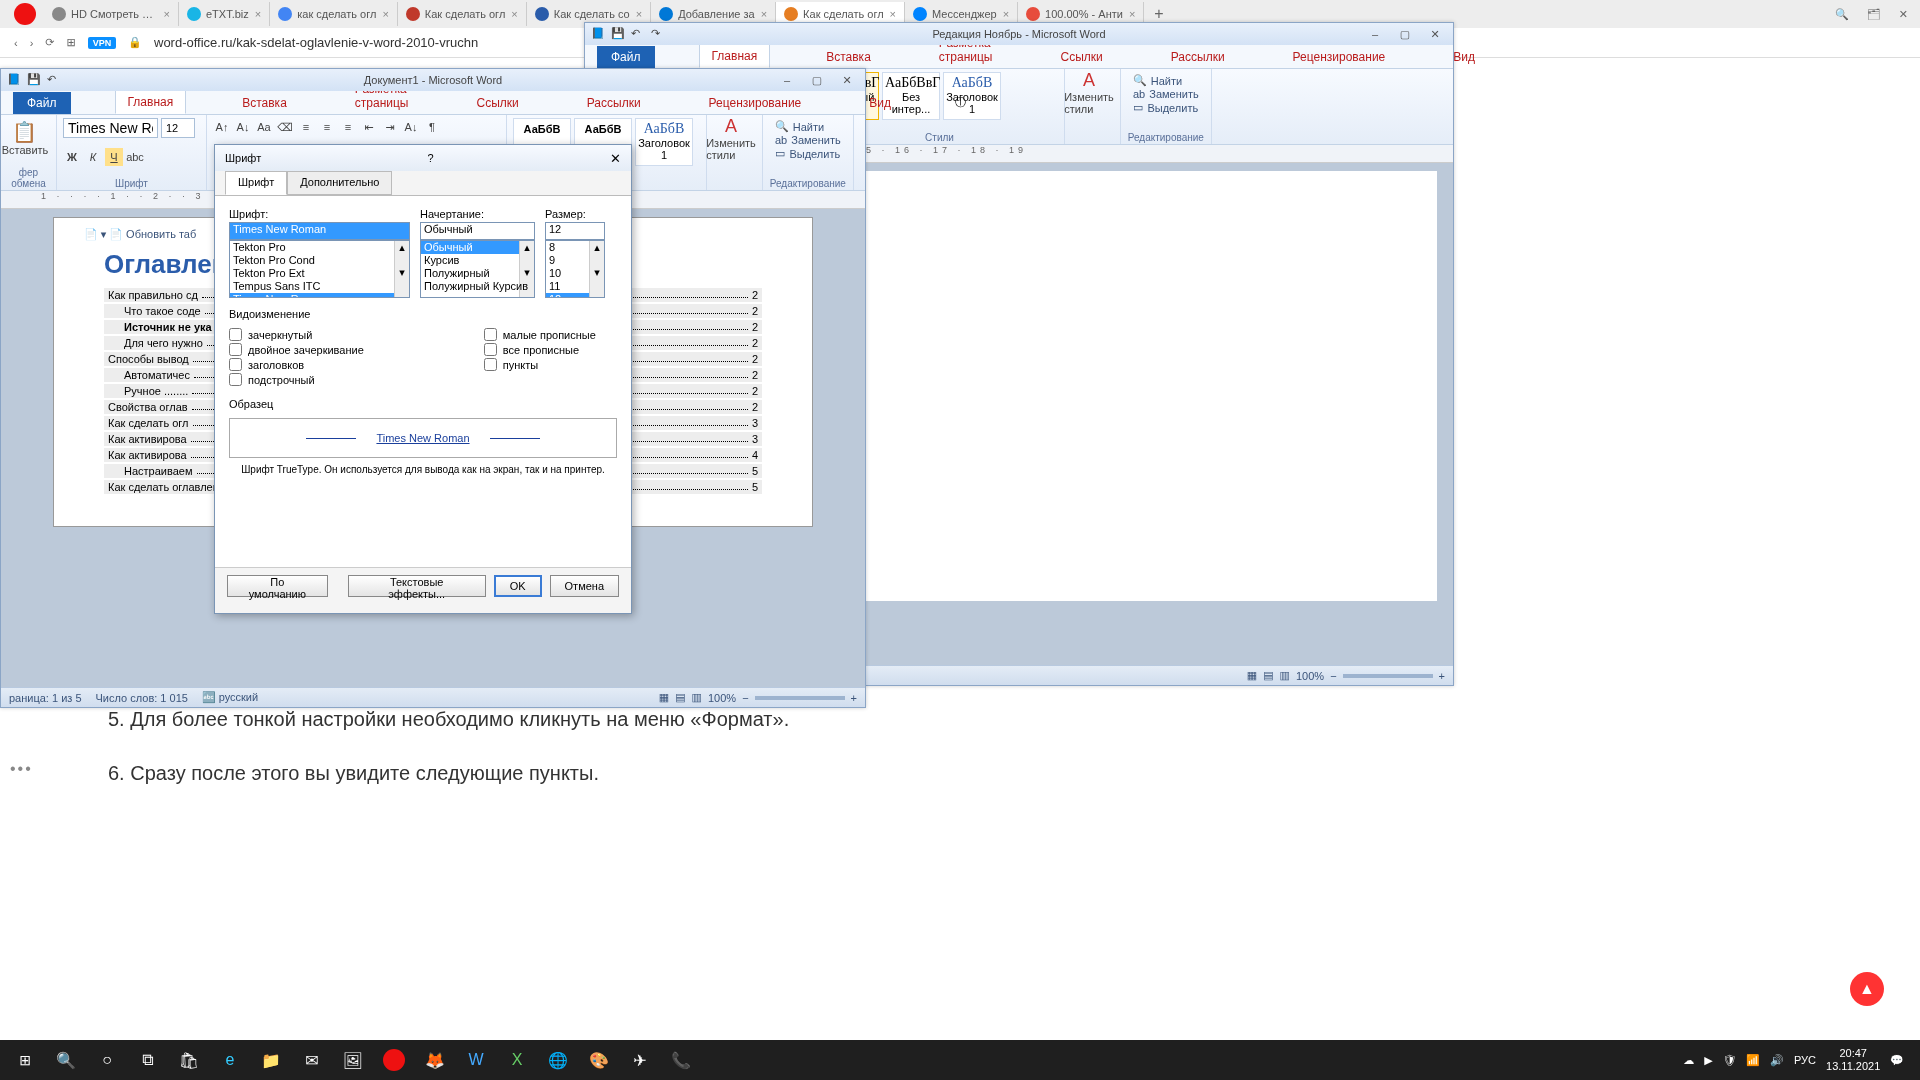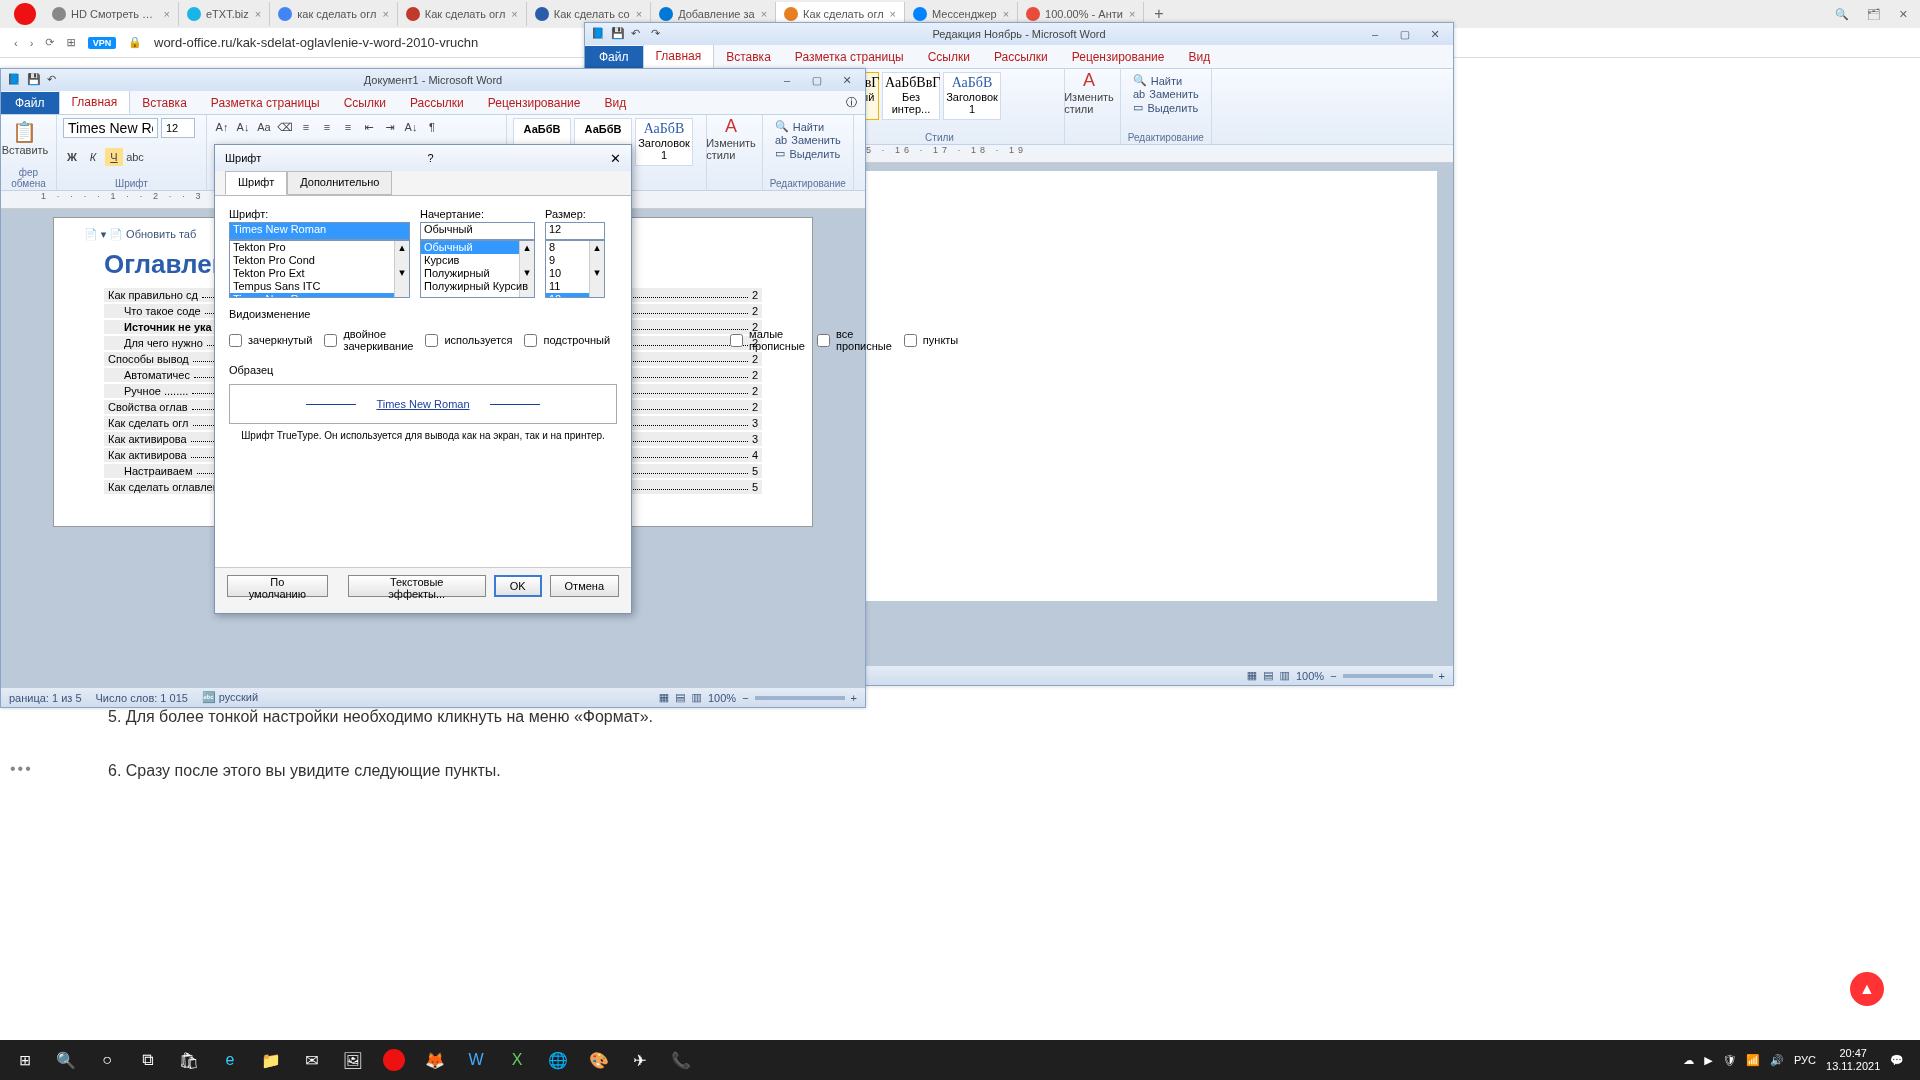--- a/index.html
+++ b/index.html
@@ -19,21 +19,21 @@
 
 
 .word-win{position:absolute;background:#fff;border:1px solid #8ba5c6;box-shadow:0 0 4px rgba(0,0,0,.2);}
 .word1{left:0;top:68px;width:866px;height:640px;}
 .word2{left:584px;top:22px;width:870px;height:664px;}
 .w-titlebar{height:22px;background:linear-gradient(#e8f0fb,#d3e2f5);display:flex;align-items:center;justify-content:center;position:relative;font-size:12px;color:#444;}
 .w-qat{position:absolute;left:6px;display:flex;gap:6px;}
 .w-qat span{width:14px;height:14px;}
 .w-winbtns{position:absolute;right:4px;display:flex;gap:2px;}
 .w-winbtns span{width:28px;height:18px;text-align:center;line-height:18px;color:#555;}
-.w-ribbon-tabs{height:24px;background:#f4f8fd;border-bottom:1px solid #c3d3e6;display:flex;align-items:end;padding-left:0;}
+.w-ribbon-tabs{height:24px;background:#f4f8fd;border-bottom:1px solid #c3d3e6;display:flex;align-items:end;padding-left:12px;gap:44px;}
 .file-tab{background:#1e62b4;color:#fff;padding:4px 14px;font-size:12px;}
 .rtab{padding:4px 12px;font-size:12px;color:#b91c1c;}
 .rtab.active{background:#fff;border:1px solid #c3d3e6;border-bottom:1px solid #fff;}
 .w-ribbon{height:76px;background:linear-gradient(#f7faff,#e5edf8);border-bottom:1px solid #c3d3e6;display:flex;}
 .rgroup{border-right:1px solid #cfdcee;padding:3px 6px 1px;display:flex;flex-direction:column;justify-content:space-between;}
 .rgroup-label{font-size:10px;color:#5a7099;text-align:center;padding-top:2px;}
 .rbtns{display:flex;gap:3px;flex-wrap:wrap;align-items:center;}
 .rbtn{width:18px;height:18px;border:1px solid transparent;display:flex;align-items:center;justify-content:center;font-size:11px;color:#444;}
 .rbtn.big{width:36px;height:40px;flex-direction:column;font-size:9px;}
 .font-sel{width:95px;height:20px;border:1px solid #a9bfd8;background:#fff;padding:0 4px;font-size:14px;}
@@ -69,33 +69,33 @@
 .ftext.sel{background:#3399ff;color:#fff;}
 .flist{height:58px;border:1px solid #7a95b5;background:#fff;overflow:hidden;font-size:11px;position:relative;}
 .flist .scroll{width:15px;float:right;height:100%;background:#eee;border-left:1px solid #ccc;text-align:center;}
 .flist-item{padding:0 3px;line-height:13px;white-space:nowrap;}
 .flist-item.hl{background:#3399ff;color:#fff;}
 .fcombo{height:20px;border:1px solid #7a95b5;background:#fff;display:flex;align-items:center;padding:0 3px;font-size:11px;position:relative;}
 .fcombo::after{content:"▾";position:absolute;right:2px;width:14px;text-align:center;background:#e8e8e8;border-left:1px solid #bbb;height:100%;line-height:18px;}
 .color-combo{width:110px;}
 .color-sw{width:85px;height:14px;background:#0000cc;}
 .chkrow{display:flex;gap:120px;margin-top:8px;}
-.chkcol{display:flex;flex-direction:row;gap:12px;}
+.chkcol{display:flex;flex-direction:column;gap:2px;}
 .chk{display:flex;align-items:center;gap:6px;font-size:11px;}
 .chk input{width:13px;height:13px;}
 .sample-box{border:1px solid #aaa;height:40px;margin-top:8px;display:flex;align-items:center;justify-content:center;font-family:"Times New Roman";font-size:16px;color:#1a3f9c;text-decoration:underline;}
 .sample-line{width:50px;border-bottom:1px solid #1a3f9c;margin:0 20px;}
 .dlg-note{font-size:10px;text-align:center;margin-top:6px;}
 .dlg-btns{height:36px;background:#f4f4f4;display:flex;align-items:center;justify-content:flex-end;gap:8px;padding:0 12px;border-top:1px solid #ccc;}
 .dlg-btn{height:22px;padding:0 14px;border:1px solid #888;background:linear-gradient(#fff,#e4e4e4);font-size:11px;}
 .dlg-btn.primary{border:2px solid #3a7bd5;}
 .dlg-btns .left{margin-right:auto;display:flex;gap:20px;}
 
 
-.web-text{position:absolute;left:108px;top:708px;font-size:16px;color:#333;}
+.web-text{position:absolute;left:108px;top:708px;font-size:20px;color:#333;}
 .side-dots{position:absolute;left:10px;top:760px;color:#888;font-size:16px;letter-spacing:2px;}
 .scroll-top-fab{position:absolute;right:36px;bottom:74px;width:34px;height:34px;border-radius:50%;background:#f33;color:#fff;display:flex;align-items:center;justify-content:center;font-size:16px;}
 
 
 .page2{background:#fff;margin:8px 16px;padding:12px 20px;font-family:"Times New Roman";font-size:15px;height:430px;}
 .page2 b{font-weight:700;}
 .page2 .wimg{width:200px;border:1px solid #ccc;margin:8px 0;display:inline-block;background:#f5f5f5;height:240px;}
 
 
 .taskbar{position:absolute;left:0;bottom:0;width:100%;height:40px;background:#1f1f1f;display:flex;align-items:center;padding:0 6px;gap:3px;}
@@ -545,21 +545,21 @@
         <label class="chk">
             <input type="checkbox" style="">
             <span>зачеркнутый</span>
           </label>
         <label class="chk">
             <input type="checkbox" style="">
             <span>двойное зачеркивание</span>
           </label>
         <label class="chk">
             <input type="checkbox" style="">
-            <span>используется</span>
+            <span>заголовков</span>
           </label>
         <label class="chk">
             <input type="checkbox" style="">
             <span>подстрочный</span>
           </label>
       </div>
       <div class="chkcol">
         <label class="chk">
             <input type="checkbox" style="">
             <span>малые прописные</span>

